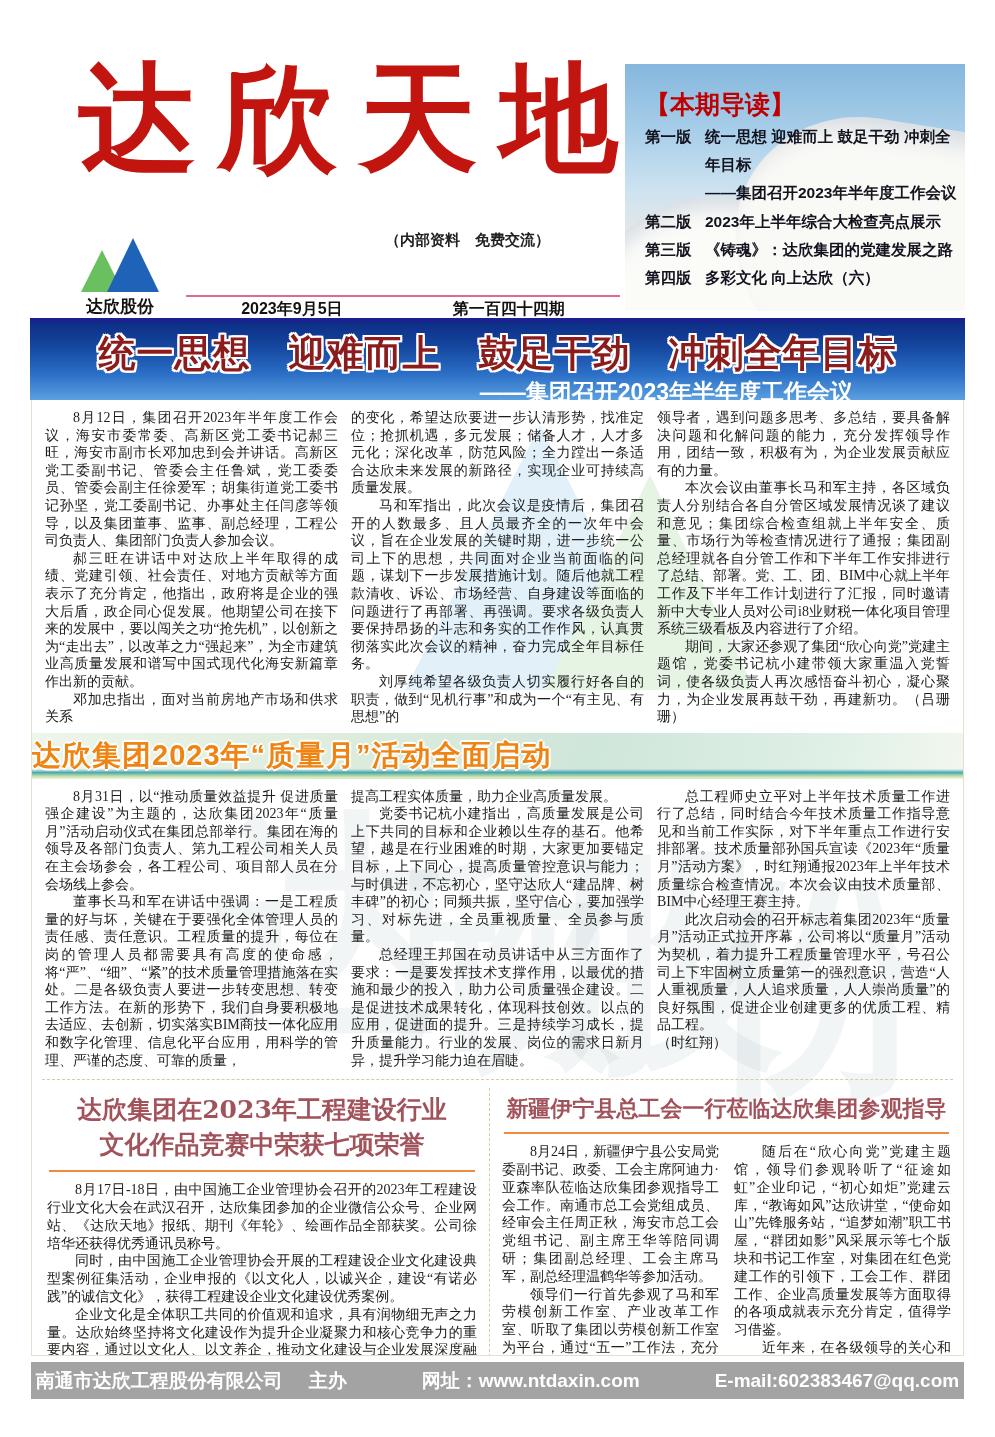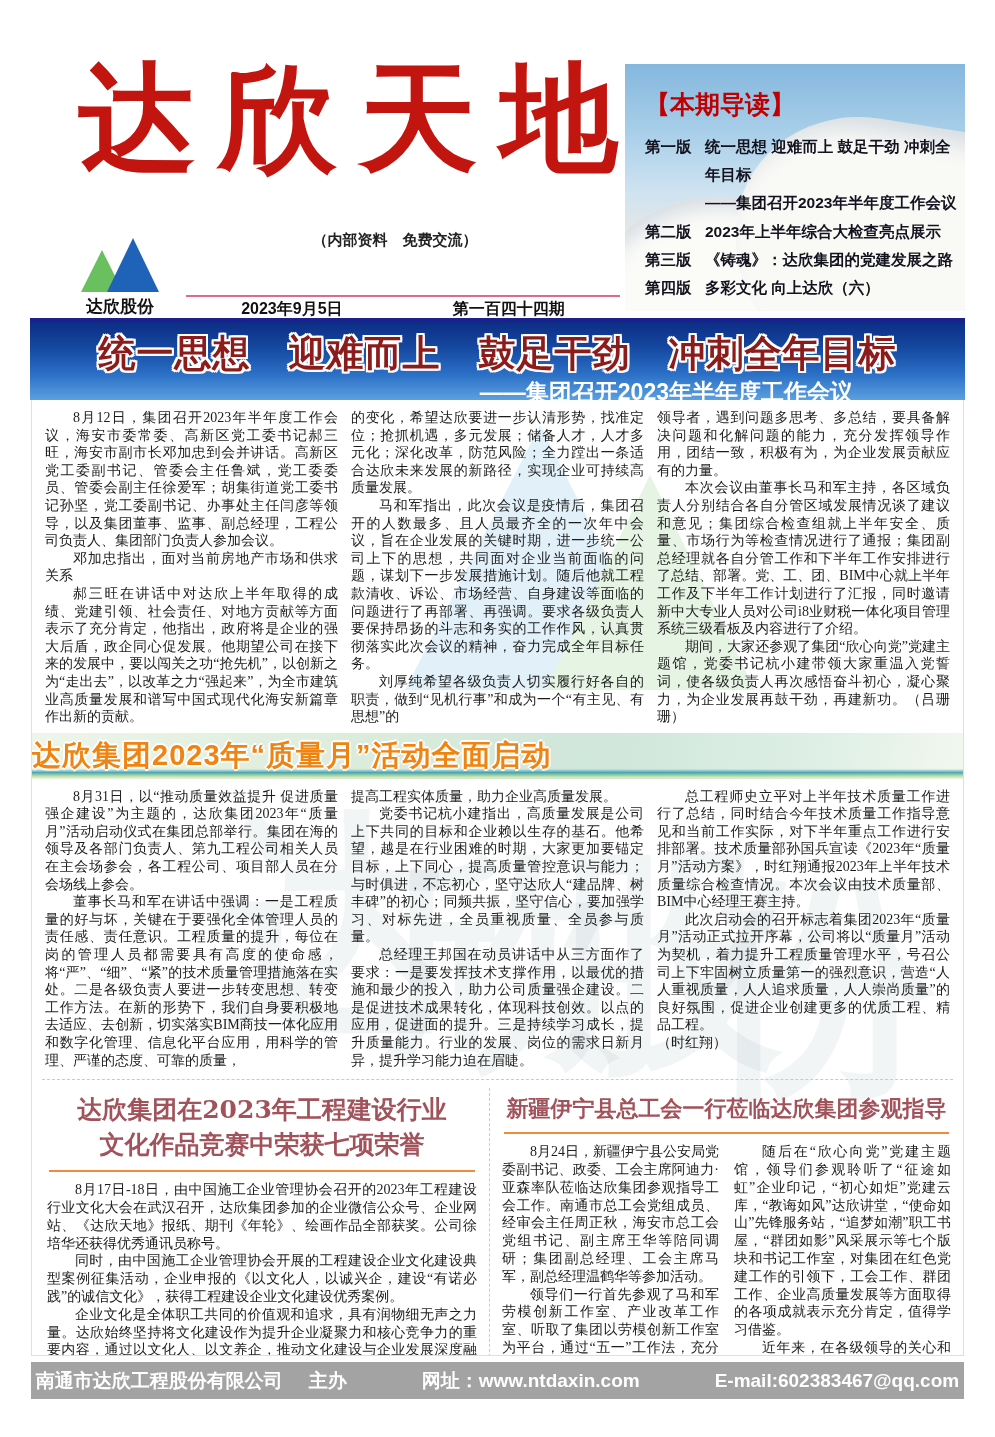--- a/index.html
+++ b/index.html
@@ -16,21 +16,21 @@
     display:flex; justify-content:space-between; align-items:flex-start;
     font-size:118px; line-height:1.12; font-weight:bold; color:#c2150f;
     font-family:"DejaVu Serif","Liberation Serif",serif;
   }
   .title-en-bar {
     position:absolute; left:84px; top:199px; width:536px; height:26px;
     background:#9b9b9b; color:#ffffff; text-align:center;
     font-size:19px; letter-spacing:13px; font-weight:bold; line-height:26px;
   }
   .mast-note {
-    position:absolute; left:240px; top:231px; width:310px; text-align:center;
+    position:absolute; left:240px; top:231px; width:310px; text-align:right;
     font-size:15px; font-weight:bold; color:#222;
     font-family:"Liberation Sans","DejaVu Sans",sans-serif;
   }
   .logo { position:absolute; left:66px; top:236px; width:108px; text-align:center; }
   .logo-mark { position:relative; width:78px; height:56px; margin:0 auto; }
   .tri-green { position:absolute; left:0; bottom:0; width:0; height:0;
     border-left:21px solid transparent; border-right:21px solid transparent;
     border-bottom:42px solid #6abf5e; }
   .tri-blue { position:absolute; left:26px; bottom:0; width:0; height:0;
     border-left:26px solid transparent; border-right:26px solid transparent;
@@ -72,21 +72,21 @@
       #ece9e2 74%, #e3dfd5 100%);
   }
   .digest .arc1 { position:absolute; left:-50px; bottom:-36px; width:270px; height:150px;
     background:#fbfbf8; border-radius:55% 55% 0 0 / 95% 95% 0 0;
     transform:rotate(-7deg); box-shadow:inset 0 10px 20px rgba(140,160,185,.35); }
   .digest .arc2 { position:absolute; right:-70px; bottom:-50px; width:300px; height:240px;
     background:#f9f9f6; border-radius:65% 35% 0 55% / 75% 45% 0 80%;
     transform:rotate(9deg); box-shadow:inset -12px 12px 22px rgba(140,160,185,.33); }
   .digest-inner { position:relative; z-index:2; padding:24px 0 0 20px; }
   .digest-title { color:#c00000; font-size:25px; font-weight:bold;
-    font-family:"Liberation Sans","DejaVu Sans",sans-serif; margin-bottom:12px; }
+    font-family:"Liberation Sans","DejaVu Sans",sans-serif; margin-bottom:2px; }
   .digest-rows { font-family:"Liberation Sans","DejaVu Sans",sans-serif;
     font-weight:bold; color:#13131f; font-size:15.5px; line-height:1.82; }
   .digest-row { display:flex; }
   .digest-edition { width:60px; flex:none; }
   .digest-text { flex:1; padding-right:6px; }
 
   
   .banner-meeting {
     position:absolute; left:30px; top:318px; width:935px; height:82px;
     border-top:4px solid #1c1f8e;
@@ -231,22 +231,22 @@
   <div class="wm" style="left:215px; top:770px;">达</div>
   <div class="wm" style="left:385px; top:805px;">欣</div>
   <div class="wm" style="left:548px; top:805px;">股</div>
   <div class="wm" style="left:700px; top:830px;">份</div>
 
   <div class="sheet">
 
     <div class="article-cols">
       <div class="col">
         <p class="ind">8月12日，集团召开2023年半年度工作会议，海安市委常委、高新区党工委书记郝三旺，海安市副市长邓加忠到会并讲话。高新区党工委副书记、管委会主任鲁斌，党工委委员、管委会副主任徐爱军；胡集街道党工委书记孙坚，党工委副书记、办事处主任闫彦等领导，以及集团董事、监事、副总经理，工程公司负责人、集团部门负责人参加会议。</p>
+        <p class="ind">郝三旺在讲话中对达欣上半年取得的成绩、党建引领、社会责任、对地方贡献等方面表示了充分肯定，他指出，政府将是企业的强大后盾，政企同心促发展。他期望公司在接下来的发展中，要以闯关之功“抢先机”，以创新之为“走出去”，以改革之力“强起来”，为全市建筑业高质量发展和谱写中国式现代化海安新篇章作出新的贡献。</p>
         <p class="ind">邓加忠指出，面对当前房地产市场和供求关系</p>
-        <p class="ind">郝三旺在讲话中对达欣上半年取得的成绩、党建引领、社会责任、对地方贡献等方面表示了充分肯定，他指出，政府将是企业的强大后盾，政企同心促发展。他期望公司在接下来的发展中，要以闯关之功“抢先机”，以创新之为“走出去”，以改革之力“强起来”，为全市建筑业高质量发展和谱写中国式现代化海安新篇章作出新的贡献。</p>
       </div>
       <div class="col">
         <p>的变化，希望达欣要进一步认清形势，找准定位；抢抓机遇，多元发展；储备人才，人才多元化；深化改革，防范风险；全力蹚出一条适合达欣未来发展的新路径，实现企业可持续高质量发展。</p>
         <p class="ind">马和军指出，此次会议是疫情后，集团召开的人数最多、且人员最齐全的一次年中会议，旨在企业发展的关键时期，进一步统一公司上下的思想，共同面对企业当前面临的问题，谋划下一步发展措施计划。随后他就工程款清收、诉讼、市场经营、自身建设等面临的问题进行了再部署、再强调。要求各级负责人要保持昂扬的斗志和务实的工作作风，认真贯彻落实此次会议的精神，奋力完成全年目标任务。</p>
         <p class="ind">刘厚纯希望各级负责人切实履行好各自的职责，做到“见机行事”和成为一个“有主见、有思想”的</p>
       </div>
       <div class="col">
         <p>领导者，遇到问题多思考、多总结，要具备解决问题和化解问题的能力，充分发挥领导作用，团结一致，积极有为，为企业发展贡献应有的力量。</p>
         <p class="ind">本次会议由董事长马和军主持，各区域负责人分别结合各自分管区域发展情况谈了建议和意见；集团综合检查组就上半年安全、质量、市场行为等检查情况进行了通报；集团副总经理就各自分管工作和下半年工作安排进行了总结、部署。党、工、团、BIM中心就上半年工作及下半年工作计划进行了汇报，同时邀请新中大专业人员对公司i8业财税一体化项目管理系统三级看板及内容进行了介绍。</p>
         <p class="ind">期间，大家还参观了集团“欣心向党”党建主题馆，党委书记杭小建带领大家重温入党誓词，使各级负责人再次感悟奋斗初心，凝心聚力，为企业发展再鼓干劲，再建新功。（吕珊珊）</p>

